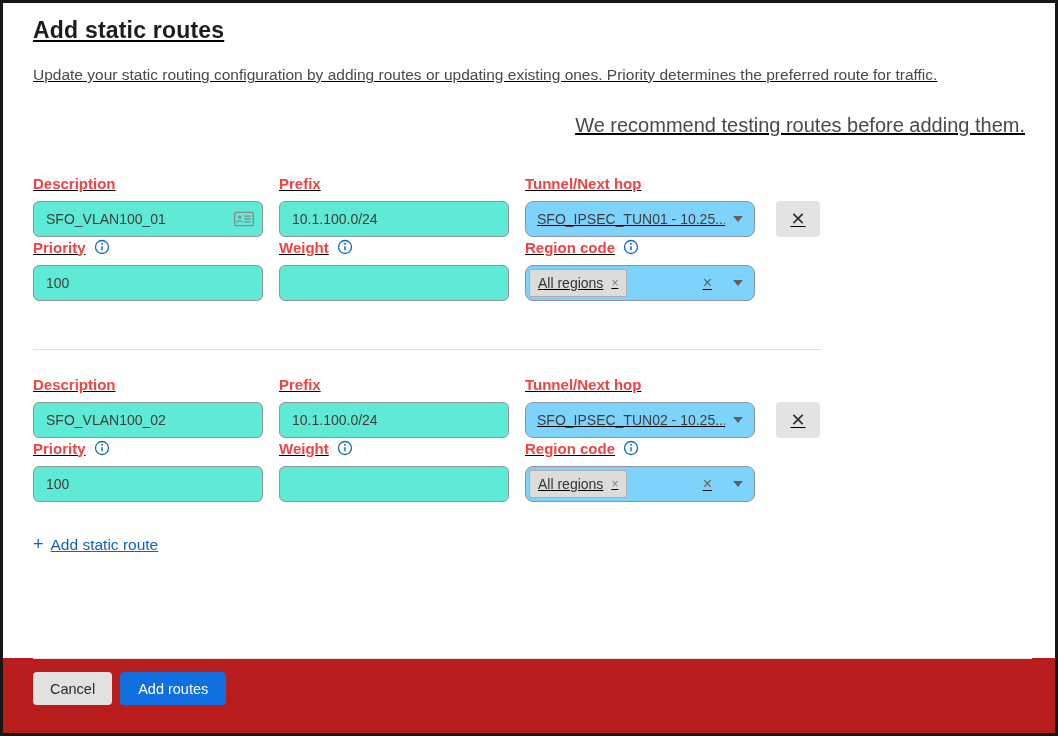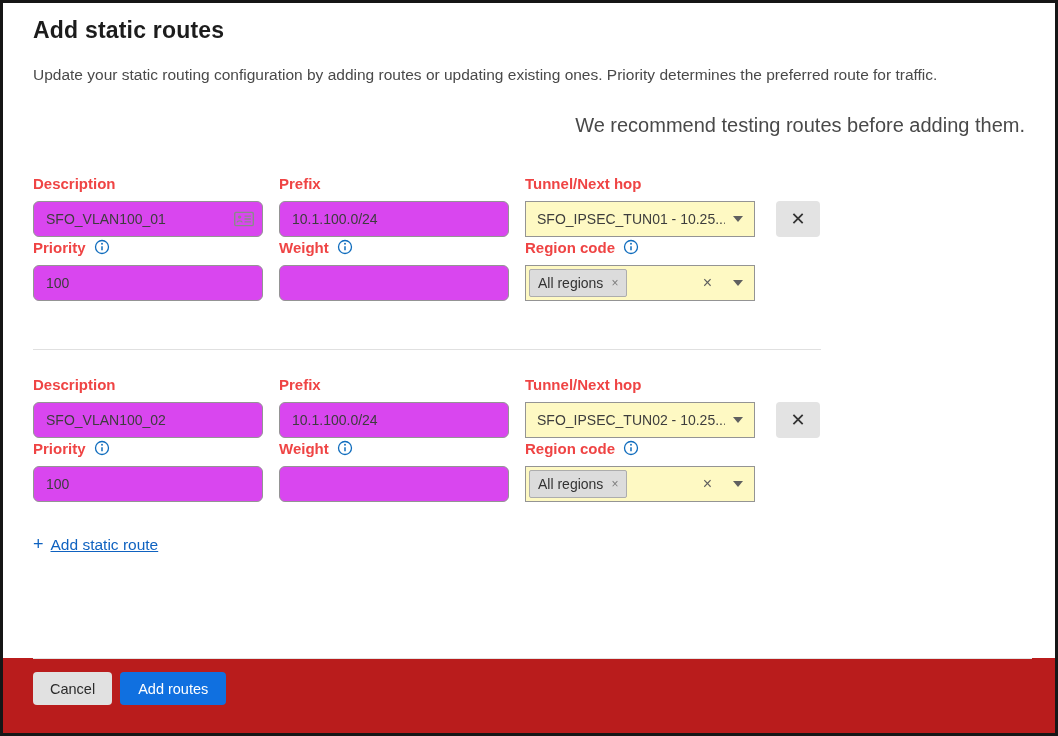--- a/index.html
+++ b/index.html
@@ -6,21 +6,21 @@
   html,body { background:#fff; }
   body { font-family:"Liberation Sans", sans-serif; }
 
   .frame {
     position:relative;
     width:1058px; height:736px;
     border:3px solid #161616;
     background:#ffffff;
     overflow:hidden;
   }
-  .content { padding:14px 30px 0 30px; }
+  .content { padding:14px 30px 0 30px;text-decoration:underline; }
 
   .dialog-title {
     font-size:23px; font-weight:700; color:#1c1c1c; letter-spacing:.2px;
   }
   .intro-text {
     margin-top:21px; font-size:15.5px; color:#494949; line-height:20px;
   }
   .note-text {
     margin-top:29px; font-size:20px; color:#494949;text-align:right;
   }
@@ -39,33 +39,33 @@
     display:flex; align-items:center; gap:8px;
     font-size:15px; font-weight:700; color:#ef4444;
     margin-bottom:8px; height:20px;
   }
 
   .text-input {
     width:100%; height:36px;
     border:1px solid #949494; border-radius:6px;
     padding:0 12px; font-size:14px; color:#3d3d3d;
     font-family:"Liberation Sans", sans-serif;
-    background:#d946ef; outline:none;
+    background:#5eead4; outline:none;
   }
 
   .input-wrap { position:relative; }
   .autofill-icon {
     position:absolute; right:9px; top:50%; transform:translateY(-50%);
     display:flex; align-items:center;
   }
 
   .select-box {
     width:100%; height:36px;
-    border:1px solid #949494; border-radius:0;
-    background:#fef9c3; cursor:pointer;
+    border:1px solid #949494; border-radius:8px;
+    background:#7dd3fc; cursor:pointer;
     display:flex; align-items:center;
     padding:0 11px; font-size:14px; color:#3d3d3d;
   }
   .select-text { flex:1; white-space:nowrap; overflow:hidden; }
   .caret {
     width:0; height:0; margin-left:8px;
     border-left:5px solid transparent; border-right:5px solid transparent;
     border-top:6px solid #606060;
   }
 

